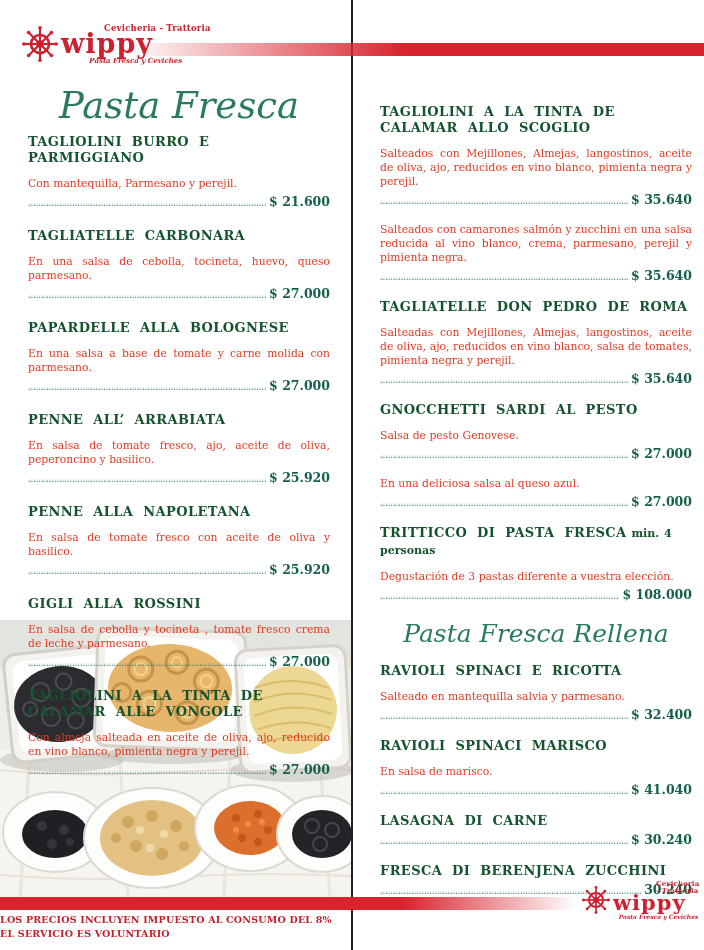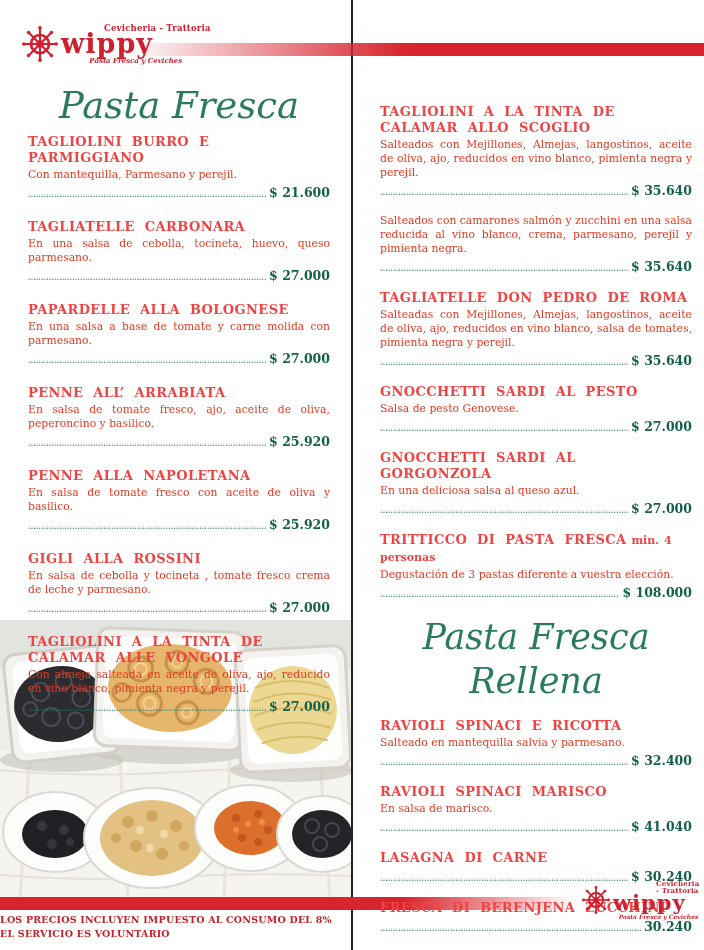--- a/index.html
+++ b/index.html
@@ -23,28 +23,28 @@
   .logo-sm .logo-script{font-size:7px;}
   .logo-sm .logo-name{font-size:21px;}
   .logo-sm .logo-tag{font-size:6px;}
   .wheel{flex:0 0 auto;}
   
   .col{position:absolute;z-index:2;}
   .col-left{left:28px;top:84px;width:302px;}
   .col-right{left:380px;top:104px;width:312px;}
   .script-heading{font-style:italic;color:#2a7a5e;text-align:center;}
   .heading-left{font-size:37px;line-height:1.2;margin-bottom:6px;}
-  .heading-right{font-size:35px;line-height:1.25;margin:6px 0 14px;}
+  .heading-right{font-size:25px;line-height:1.25;margin:6px 0 14px;}
   
   .item{margin-bottom:19px;}
   .col-right .item{margin-bottom:16px;}
-  .iname{color:#ef4444;font-size:13px;line-height:16px;font-weight:600;
+  .iname{color:#14532d;font-size:13px;line-height:16px;font-weight:600;
          letter-spacing:.4px;word-spacing:5px;}
   .iname .suffix{font-size:11px;font-weight:600;letter-spacing:0;word-spacing:1px;}
-  .idesc{color:#e23b23;font-size:10.8px;line-height:14px;text-align:justify;margin-top:2px;}
+  .idesc{color:#e23b23;font-size:10.8px;line-height:14px;text-align:justify;margin-top:11px;}
   .prow{display:flex;align-items:flex-end;margin-top:3px;height:15px;}
   .dots{flex:1 1 auto;height:3px;margin-bottom:3px;
         background-image:radial-gradient(circle,#2d7a60 .7px,rgba(0,0,0,0) .9px);
         background-size:2.6px 2.6px;background-position:left bottom;}
   .price{flex:0 0 auto;color:#14604a;font-size:12.5px;font-weight:600;margin-left:3px;white-space:nowrap;}
   
   .photo{position:absolute;left:0;top:620px;width:352px;height:277px;z-index:0;}
   
   .footer{position:absolute;left:0;top:913px;width:352px;z-index:3;text-align:left;
           color:#c3202a;font-weight:bold;font-size:9.5px;line-height:1.5;letter-spacing:.2px;}
@@ -190,21 +190,20 @@
     <div class="item">
       <div class="iname">GNOCCHETTI SARDI AL PESTO</div>
       <div class="idesc">Salsa de pesto Genovese.</div>
       <div class="prow">
           <span class="dots"></span>
           <span class="price">$ 27.000</span>
         </div>
     </div>
 
     <div class="item">
-      <div class="iname">GNOCCHETTI SARDI AL GORGONZOLA</div>
       <div class="idesc">En una deliciosa salsa al queso azul.</div>
       <div class="prow">
           <span class="dots"></span>
           <span class="price">$ 27.000</span>
         </div>
     </div>
 
     <div class="item">
       <div class="iname"><span>TRITTICCO DI PASTA FRESCA</span><span class="suffix"> min. 4 personas</span></div>
       <div class="idesc">Degustación de 3 pastas diferente a vuestra elección.</div>

